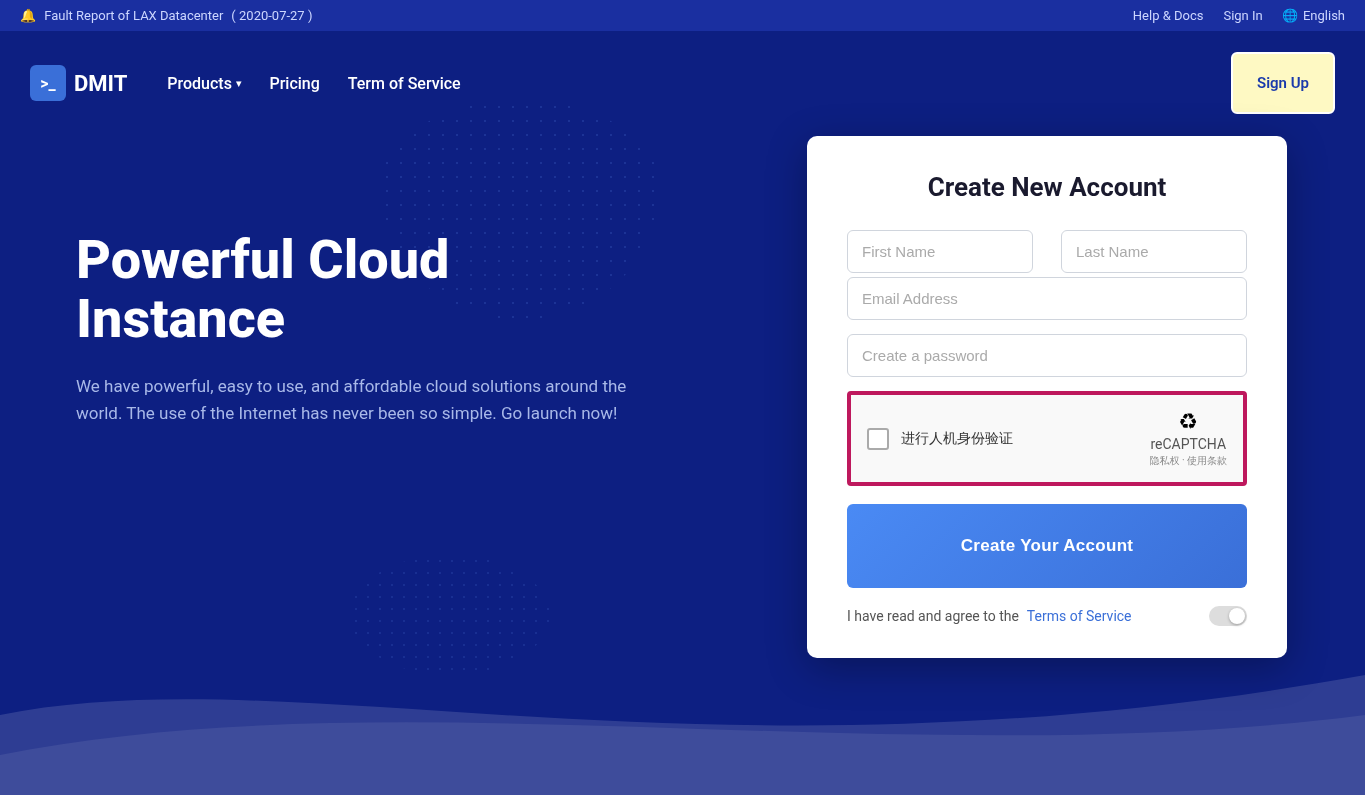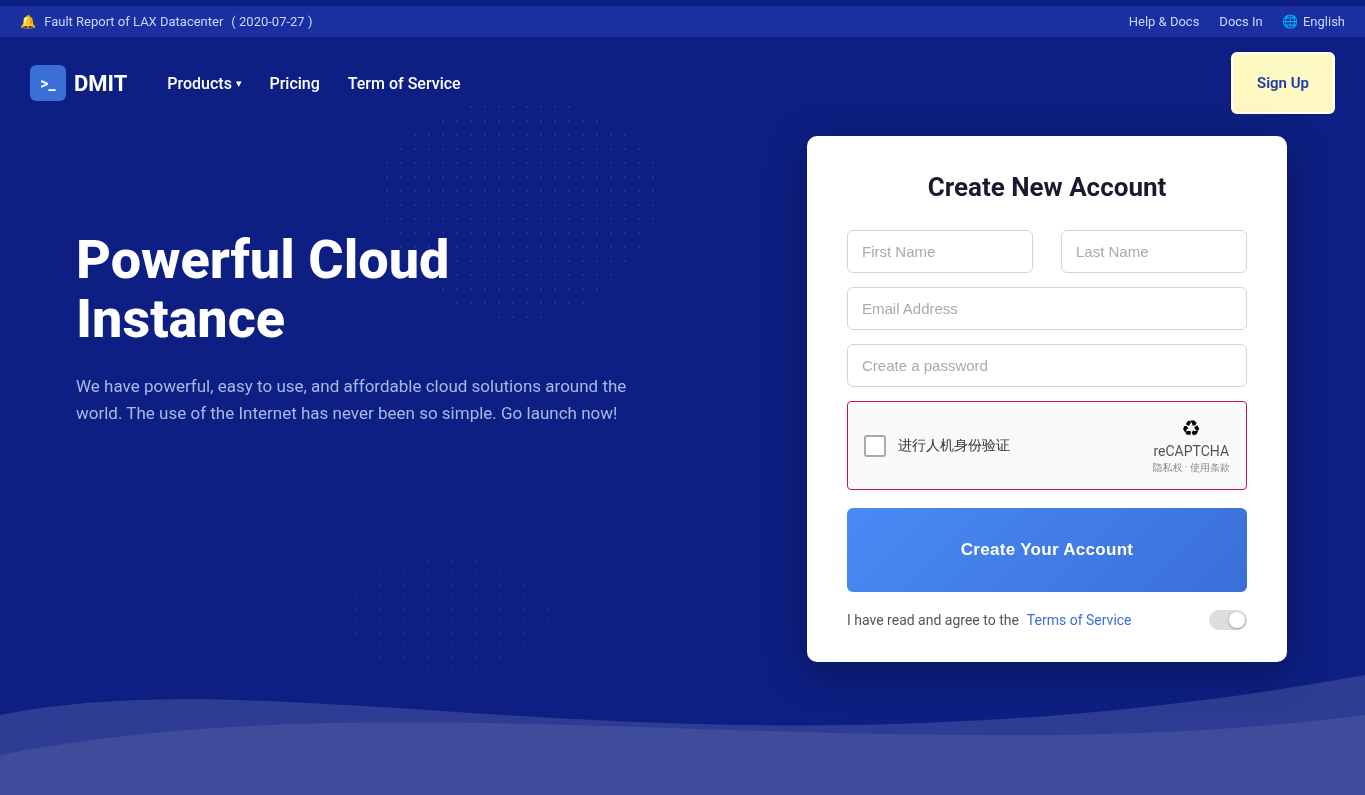--- a/index.html
+++ b/index.html
@@ -52,21 +52,21 @@
       z-index: 1;
       opacity: 0.2;
       background-image: radial-gradient(circle, #4a6fd4 1px, transparent 1px);
       background-size: 12px 12px;
       border-radius: 50%;
     }
 
     
     .alert-bar {
       position: absolute;
-      top: 6px;
+      top: 0;
       left: 0;
       right: 0;
       background: #1a2fa0;
       color: #ccd6ff;
       font-size: 13px;
       padding: 8px 20px;
       display: flex;
       align-items: center;
       gap: 8px;
       z-index: 10;
@@ -191,42 +191,42 @@
     .reg-card h2 {
       text-align: center;
       font-size: 26px;
       font-weight: 700;
       color: #1a1a2e;
       margin-bottom: 28px;
     }
     .name-row {
       display: flex;
       gap: 28px;
-      margin-bottom: 14px;
+      margin-bottom: 4px;
     }
     .form-input {
       width: 100%;
       padding: 12px 14px;
       border: 1px solid #d0d5dd;
       border-radius: 6px;
       font-size: 15px;
       color: #333;
       outline: none;
       background: white;
     }
     .form-input::placeholder {
       color: #aaa;
     }
     .form-group {
       margin-bottom: 14px;
     }
 
     
     .recaptcha-box {
-      border: 1px solid #be185d;
+      border: 4px solid #be185d;
       border-radius: 4px;
       padding: 14px 16px;
       display: flex;
       align-items: center;
       justify-content: space-between;
       margin-bottom: 18px;
       background: #f9f9f9;
     }
     .recaptcha-left {
       display: flex;
@@ -327,21 +327,21 @@
   <path d="M0,120 C300,60 700,200 1365,80 L1365,200 L0,200 Z" fill="#e8eef8" opacity="0.15"></path>
   <path d="M0,160 C400,80 900,180 1365,120 L1365,200 L0,200 Z" fill="#ffffff" opacity="0.08"></path>
 </svg>
 
 <div class="alert-bar">
   <span class="bell-icon"></span>
   <span>Fault Report of LAX Datacenter</span>
   <span>( 2020-07-27 )</span>
   <div class="right-links">
     <a href="#">Help &amp; Docs</a>
-    <a href="#">Docs In</a>
+    <a href="#">Sign In</a>
     <div class="lang-btn">
       <span>🌐</span>
       <span>English</span>
     </div>
   </div>
 </div>
 
 <nav class="navbar">
   <a class="logo" href="#">
     <div class="logo-icon">&gt;_</div>

